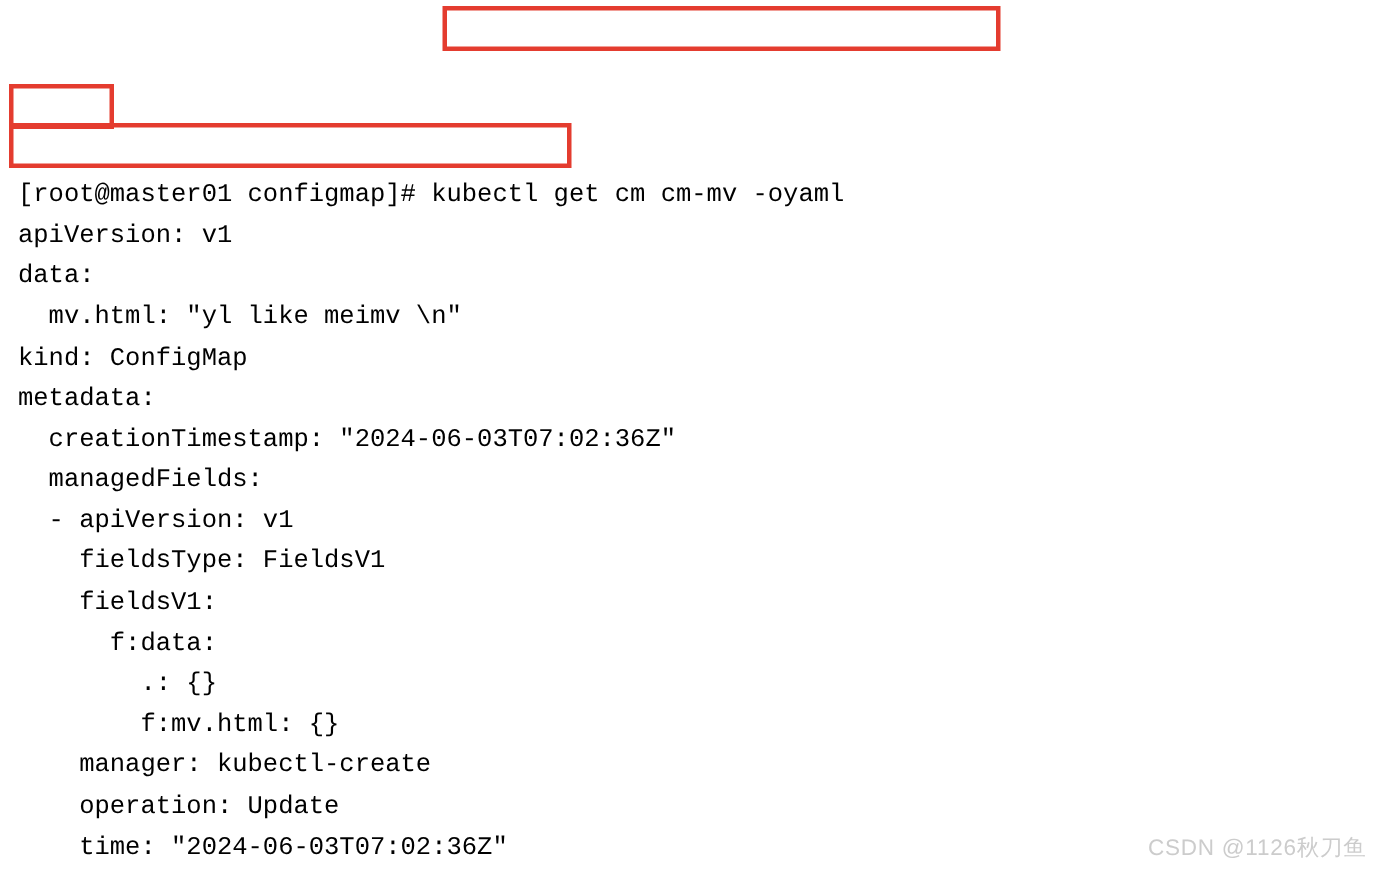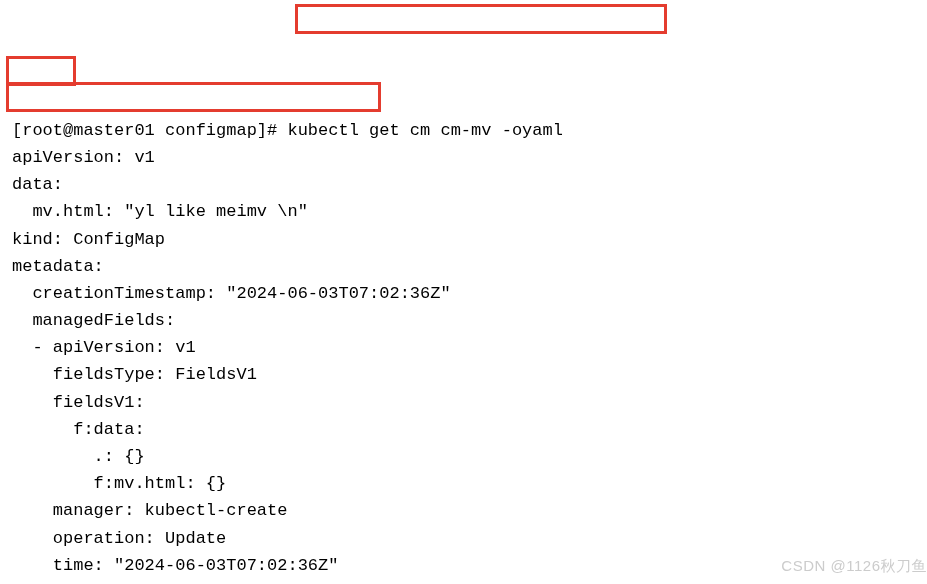--- a/index.html
+++ b/index.html
@@ -43,21 +43,21 @@
     }
     .hl3 {
       top: 82px;
       left: 6px;
       width: 375px;
       height: 30px;
     }
     .watermark {
       position: absolute;
       bottom: 6px;
-      right: 0;
+      right: 16px;
       color: #ccc;
       font-family: Arial, sans-serif;
       font-size: 15px;
       letter-spacing: 0.5px;
     }
   </style>
 </head>
 <body>
 
 

